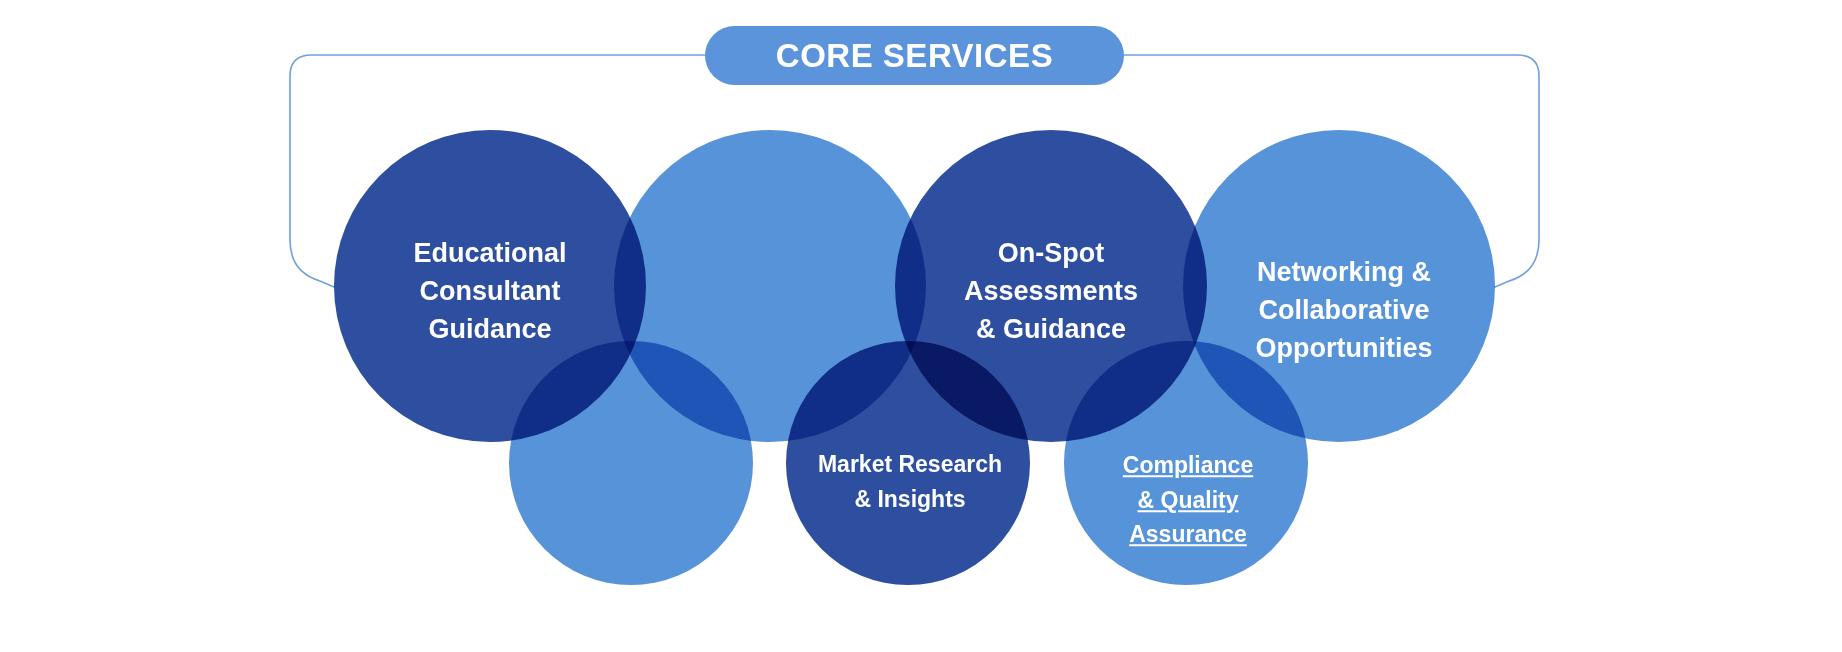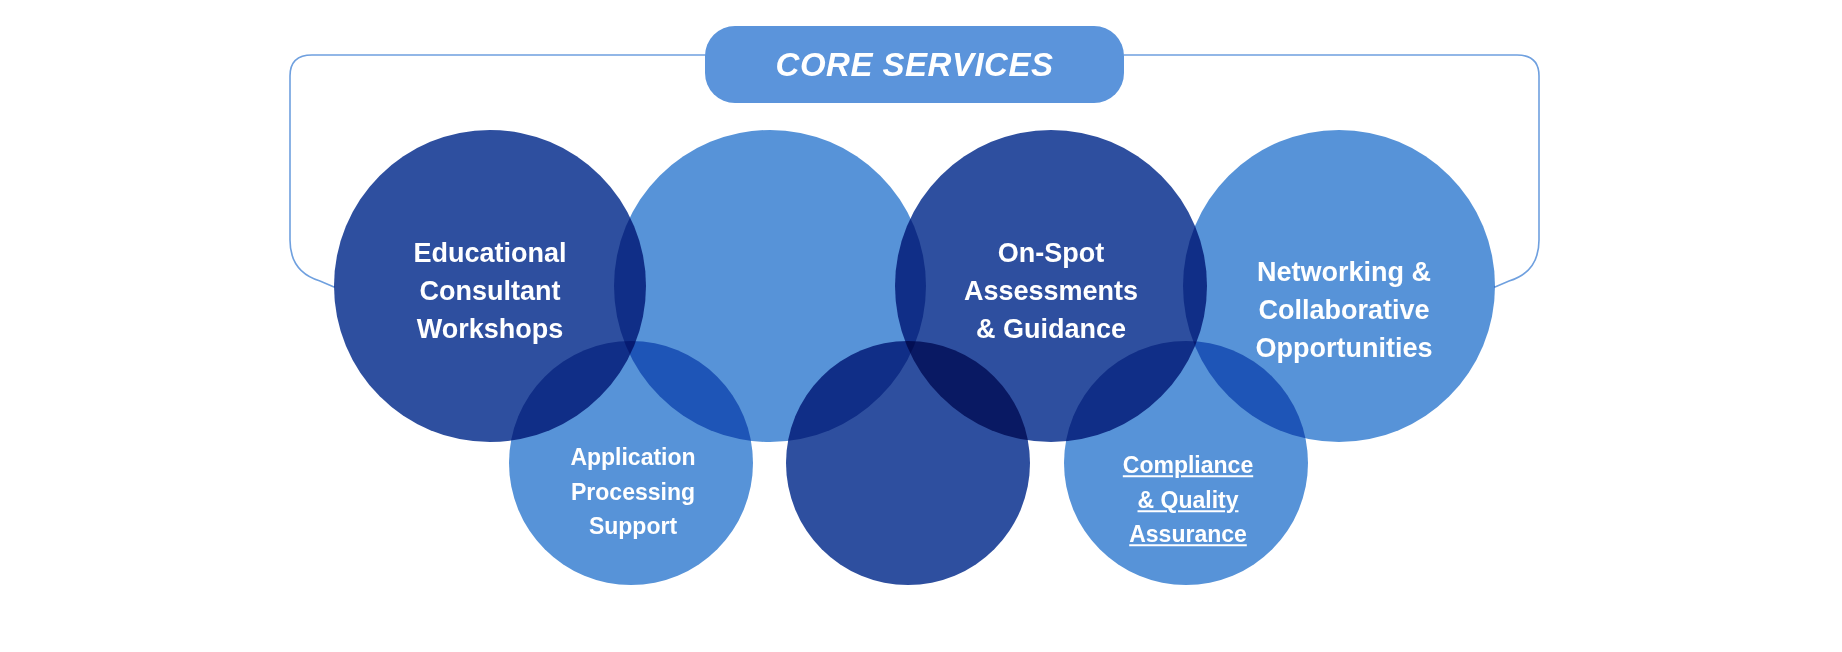--- a/index.html
+++ b/index.html
@@ -19,28 +19,27 @@
   .connector-svg {
     position: absolute;
     left: 0; top: 0;
     width: 1842px; height: 652px;
     z-index: 1;
     pointer-events: none;
   }
   .pill {
     position: absolute;
     left: 705px; top: 26px;
-    width: 419px; height: 77px;
+    width: 419px; height: 59px;
     background: #5B94DB;
     border-radius: 30px;
     display: flex;
     align-items: center;
     justify-content: center;
     z-index: 6;
-    font-style: italic;
   }
   .pill-title {
     color: #ffffff;
     font-size: 33px;
     font-weight: 700;
     letter-spacing: 0.5px;
   }
   .circle {
     position: absolute;
     border-radius: 50%;
@@ -99,30 +98,29 @@
   <div id="c2" class="circle big light"></div>
   <div id="c3" class="circle big dark"></div>
   <div id="c4" class="circle big light"></div>
 
   <div id="s1" class="circle small light"></div>
   <div id="s2" class="circle small dark"></div>
   <div id="s3" class="circle small light"></div>
 
   <div id="t1" class="label big">Educational
 Consultant
-Workshops</div>
+Guidance</div>
   <div id="t4" class="label big">Networking &amp;
 Collaborative
 Opportunities</div>
   <div id="t3" class="label big">On-Spot
 Assessments
 &amp; Guidance</div>
-  <div id="t5" class="label small">Application
-Processing
-Support</div>
+  <div id="t6" class="label small">Market Research
+&amp; Insights</div>
   <div id="t7" class="label small">Compliance
 &amp; Quality
 Assurance</div>
 
   <div class="pill">
     <span class="pill-title">CORE SERVICES</span>
   </div>
 
 </div>
 

